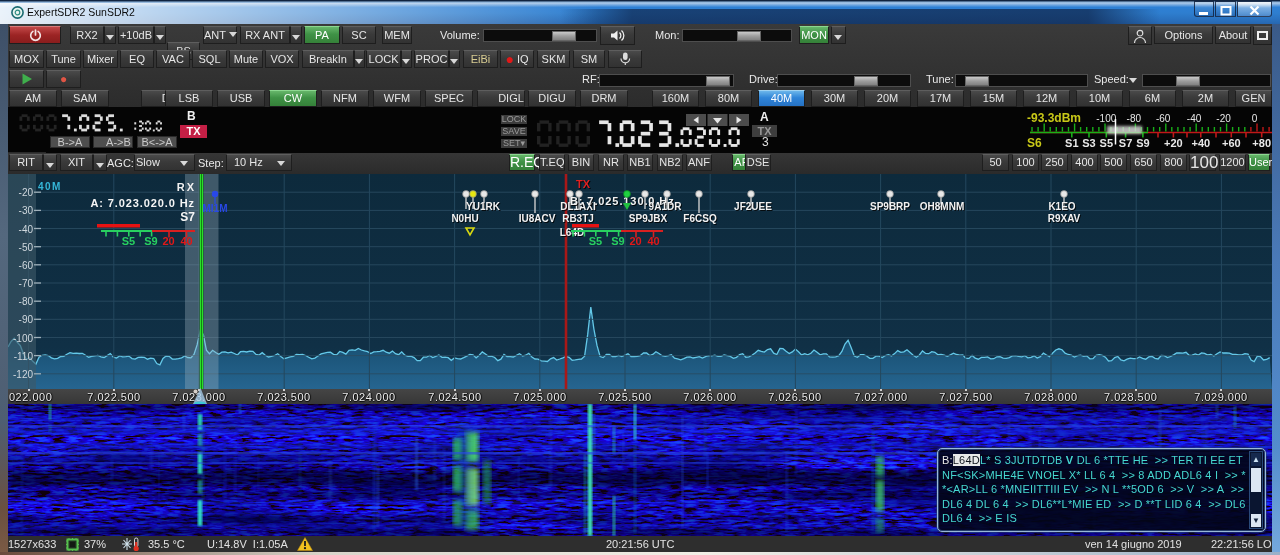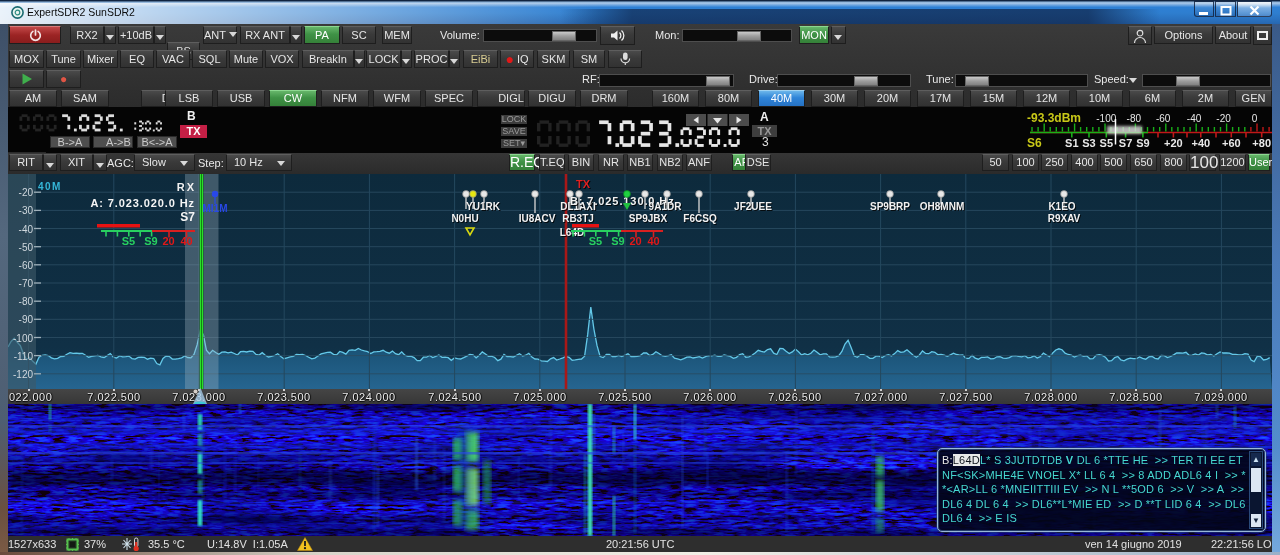--- a/index.html
+++ b/index.html
@@ -403,21 +403,21 @@
 <div class="abs" id="ctlrow"></div>
 <div class="btn " style="left:9px;top:154px;width:34px;line-height:15px;height:17px;">RIT</div>
 <div class="arr" style="left:43px;top:154px;width:14px;height:17px;"><svg width="9" height="6">
         <path d="M0 0 L8 0 L4 5 Z" fill="#d8d8d8"></path>
       </svg></div>
 <div class="btn " style="left:60px;top:154px;width:33px;line-height:15px;height:17px;">XIT</div>
 <div class="arr" style="left:93px;top:154px;width:14px;height:17px;"><svg width="9" height="6">
         <path d="M0 0 L8 0 L4 5 Z" fill="#d8d8d8"></path>
       </svg></div>
 <div class="lbl" style="left:107px;top:157px;font-size:11px;">AGC:</div>
-<div class="btn" style="left:134px;top:154px;width:61px;height:17px;line-height:15px;text-align:left;padding-left:7px;">Slow<svg width="9" height="6" style="position:absolute;right:5px;top:6px;">
+<div class="btn" style="left:134px;top:154px;width:61px;height:17px;line-height:15px;text-align:left;padding-left:1px;">Slow<svg width="9" height="6" style="position:absolute;right:5px;top:6px;">
         <path d="M0 0 L8 0 L4 5 Z" fill="#d8d8d8"></path>
       </svg></div>
 <div class="lbl" style="left:198px;top:157px;font-size:11px;">Step:</div>
 <div class="btn" style="left:226px;top:154px;width:66px;height:17px;line-height:15px;text-align:left;padding-left:7px;">10 Hz<svg width="9" height="6" style="position:absolute;right:5px;top:6px;">
         <path d="M0 0 L8 0 L4 5 Z" fill="#d8d8d8"></path>
       </svg></div>
 <div class="btn grn" style="left:509px;top:154px;width:26px;line-height:15px;height:17px;font-size:14px;">R.EQ</div>
 <div class="btn " style="left:539px;top:154px;width:26px;line-height:15px;height:17px;font-size:11px;">T.EQ</div>
 <div class="btn " style="left:568px;top:154px;width:26px;line-height:15px;height:17px;font-size:11px;">BIN</div>
 <div class="btn " style="left:598px;top:154px;width:26px;line-height:15px;height:17px;font-size:11px;">NR</div>
@@ -623,21 +623,21 @@
 <div class="abs" style="left:678px;top:391px;width:64px;text-align:center;font-size:11px;color:#ececec;letter-spacing:0.5px;text-shadow:0 1px 1px #000,1px 0 1px #000;">7.026.000</div>
 <div class="abs" style="left:709px;top:389px;width:2px;height:2px;background:#cfcfcf;"></div>
 <div class="abs" style="left:763px;top:391px;width:64px;text-align:center;font-size:11px;color:#ececec;letter-spacing:0.5px;text-shadow:0 1px 1px #000,1px 0 1px #000;">7.026.500</div>
 <div class="abs" style="left:794px;top:389px;width:2px;height:2px;background:#cfcfcf;"></div>
 <div class="abs" style="left:849px;top:391px;width:64px;text-align:center;font-size:11px;color:#ececec;letter-spacing:0.5px;text-shadow:0 1px 1px #000,1px 0 1px #000;">7.027.000</div>
 <div class="abs" style="left:880px;top:389px;width:2px;height:2px;background:#cfcfcf;"></div>
 <div class="abs" style="left:934px;top:391px;width:64px;text-align:center;font-size:11px;color:#ececec;letter-spacing:0.5px;text-shadow:0 1px 1px #000,1px 0 1px #000;">7.027.500</div>
 <div class="abs" style="left:965px;top:389px;width:2px;height:2px;background:#cfcfcf;"></div>
 <div class="abs" style="left:1019px;top:391px;width:64px;text-align:center;font-size:11px;color:#ececec;letter-spacing:0.5px;text-shadow:0 1px 1px #000,1px 0 1px #000;">7.028.000</div>
 <div class="abs" style="left:1050px;top:389px;width:2px;height:2px;background:#cfcfcf;"></div>
-<div class="abs" style="left:1104px;top:391px;width:64px;text-align:center;font-size:11px;color:#ececec;letter-spacing:0.5px;text-shadow:0 1px 1px #000,1px 0 1px #000;">7.028.500</div>
+<div class="abs" style="left:1104px;top:391px;width:64px;font-size:11px;color:#ececec;letter-spacing:0.5px;text-shadow:0 1px 1px #000,1px 0 1px #000;">7.028.500</div>
 <div class="abs" style="left:1135px;top:389px;width:2px;height:2px;background:#cfcfcf;"></div>
 <div class="abs" style="left:1189px;top:391px;width:64px;text-align:center;font-size:11px;color:#ececec;letter-spacing:0.5px;text-shadow:0 1px 1px #000,1px 0 1px #000;">7.029.000</div>
 <div class="abs" style="left:1220px;top:389px;width:2px;height:2px;background:#cfcfcf;"></div>
 <svg class="abs" style="left:190px;top:388px;" width="22" height="17">
       <path d="M10.5 0 L17 16 L3 16 Z" fill="#a8cce8" opacity="0.8"></path>
       <ellipse cx="10" cy="15.5" rx="6" ry="2" fill="#35c8d8" opacity="0.9"></ellipse>
       <circle cx="5.5" cy="3.5" r="2" fill="#e8e0d8" opacity="0.9"></circle>
     </svg>
 <svg class="abs" style="left:8px;top:404px;" width="1264" height="132" viewBox="0 0 1264 132">
 <defs>

